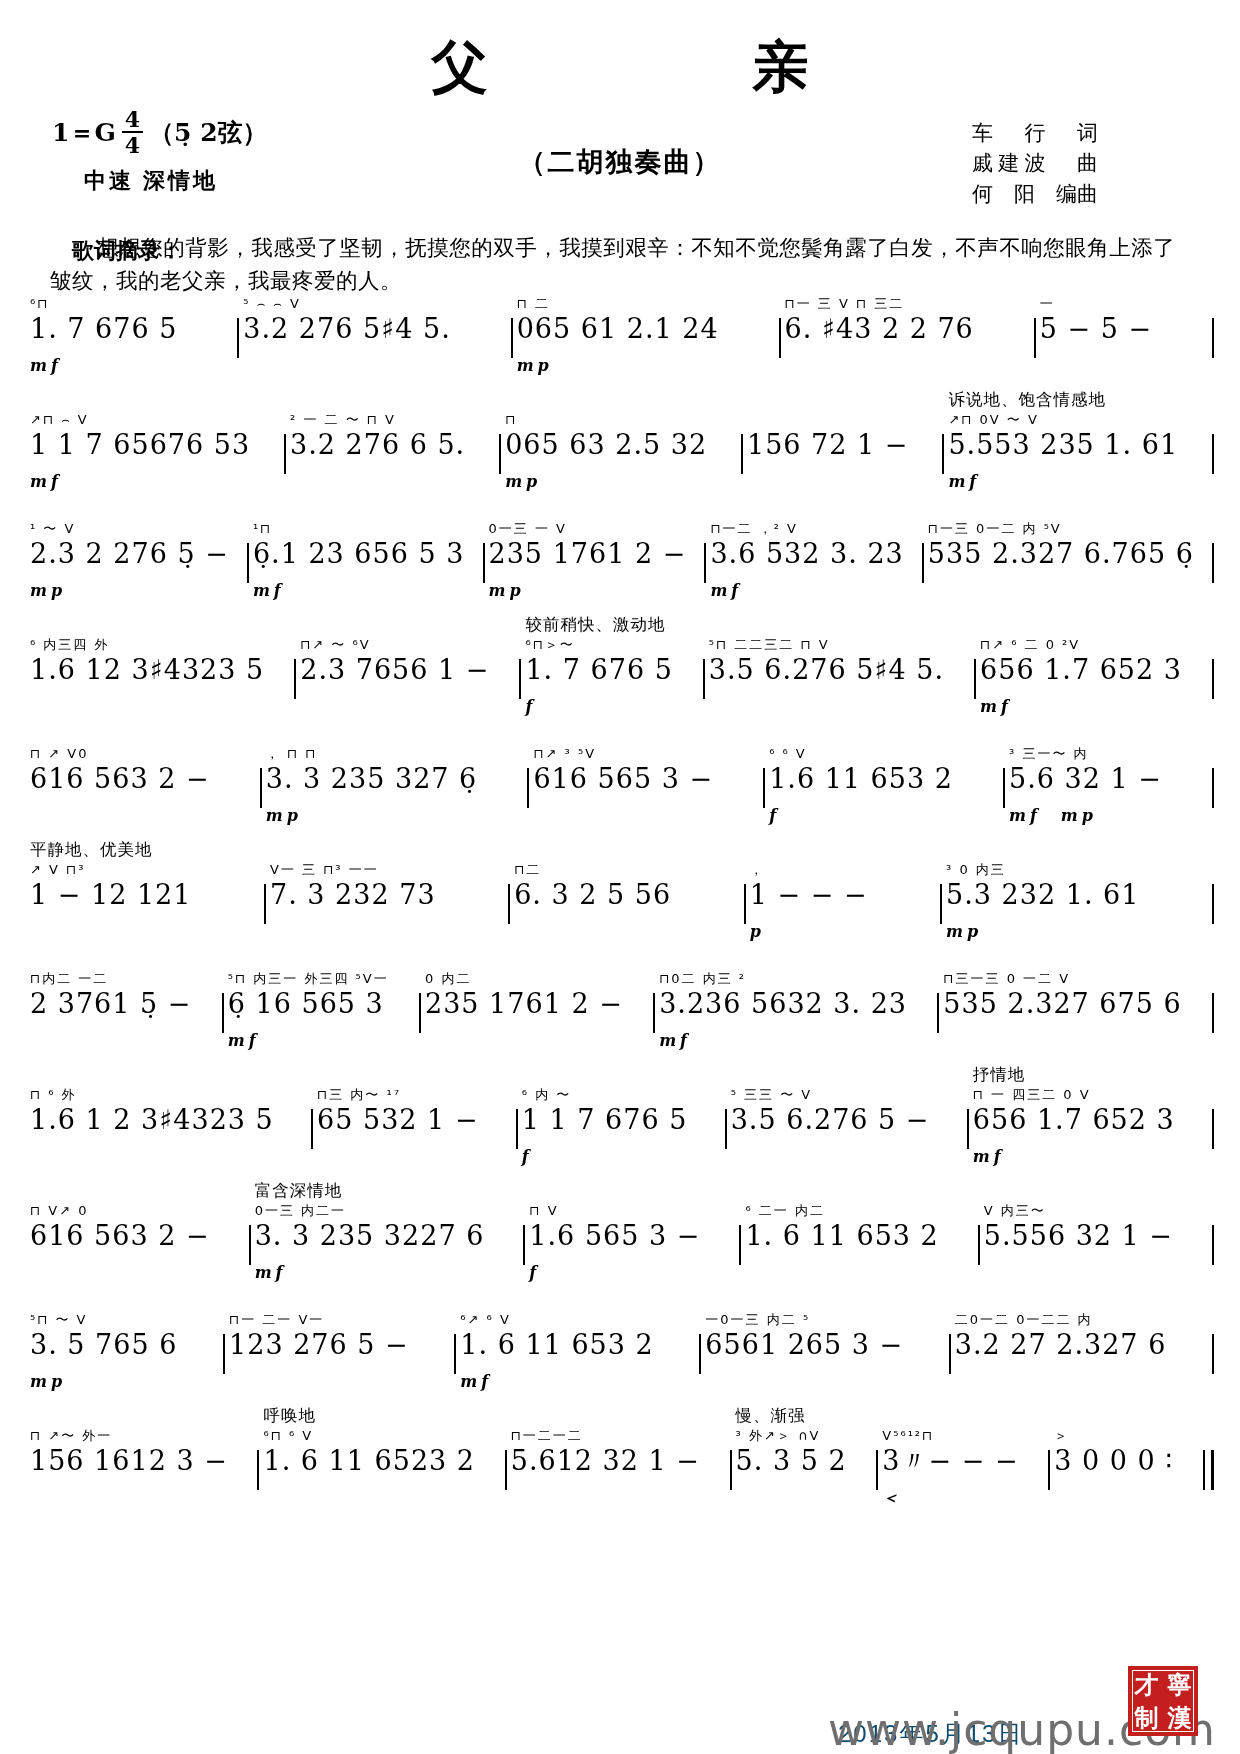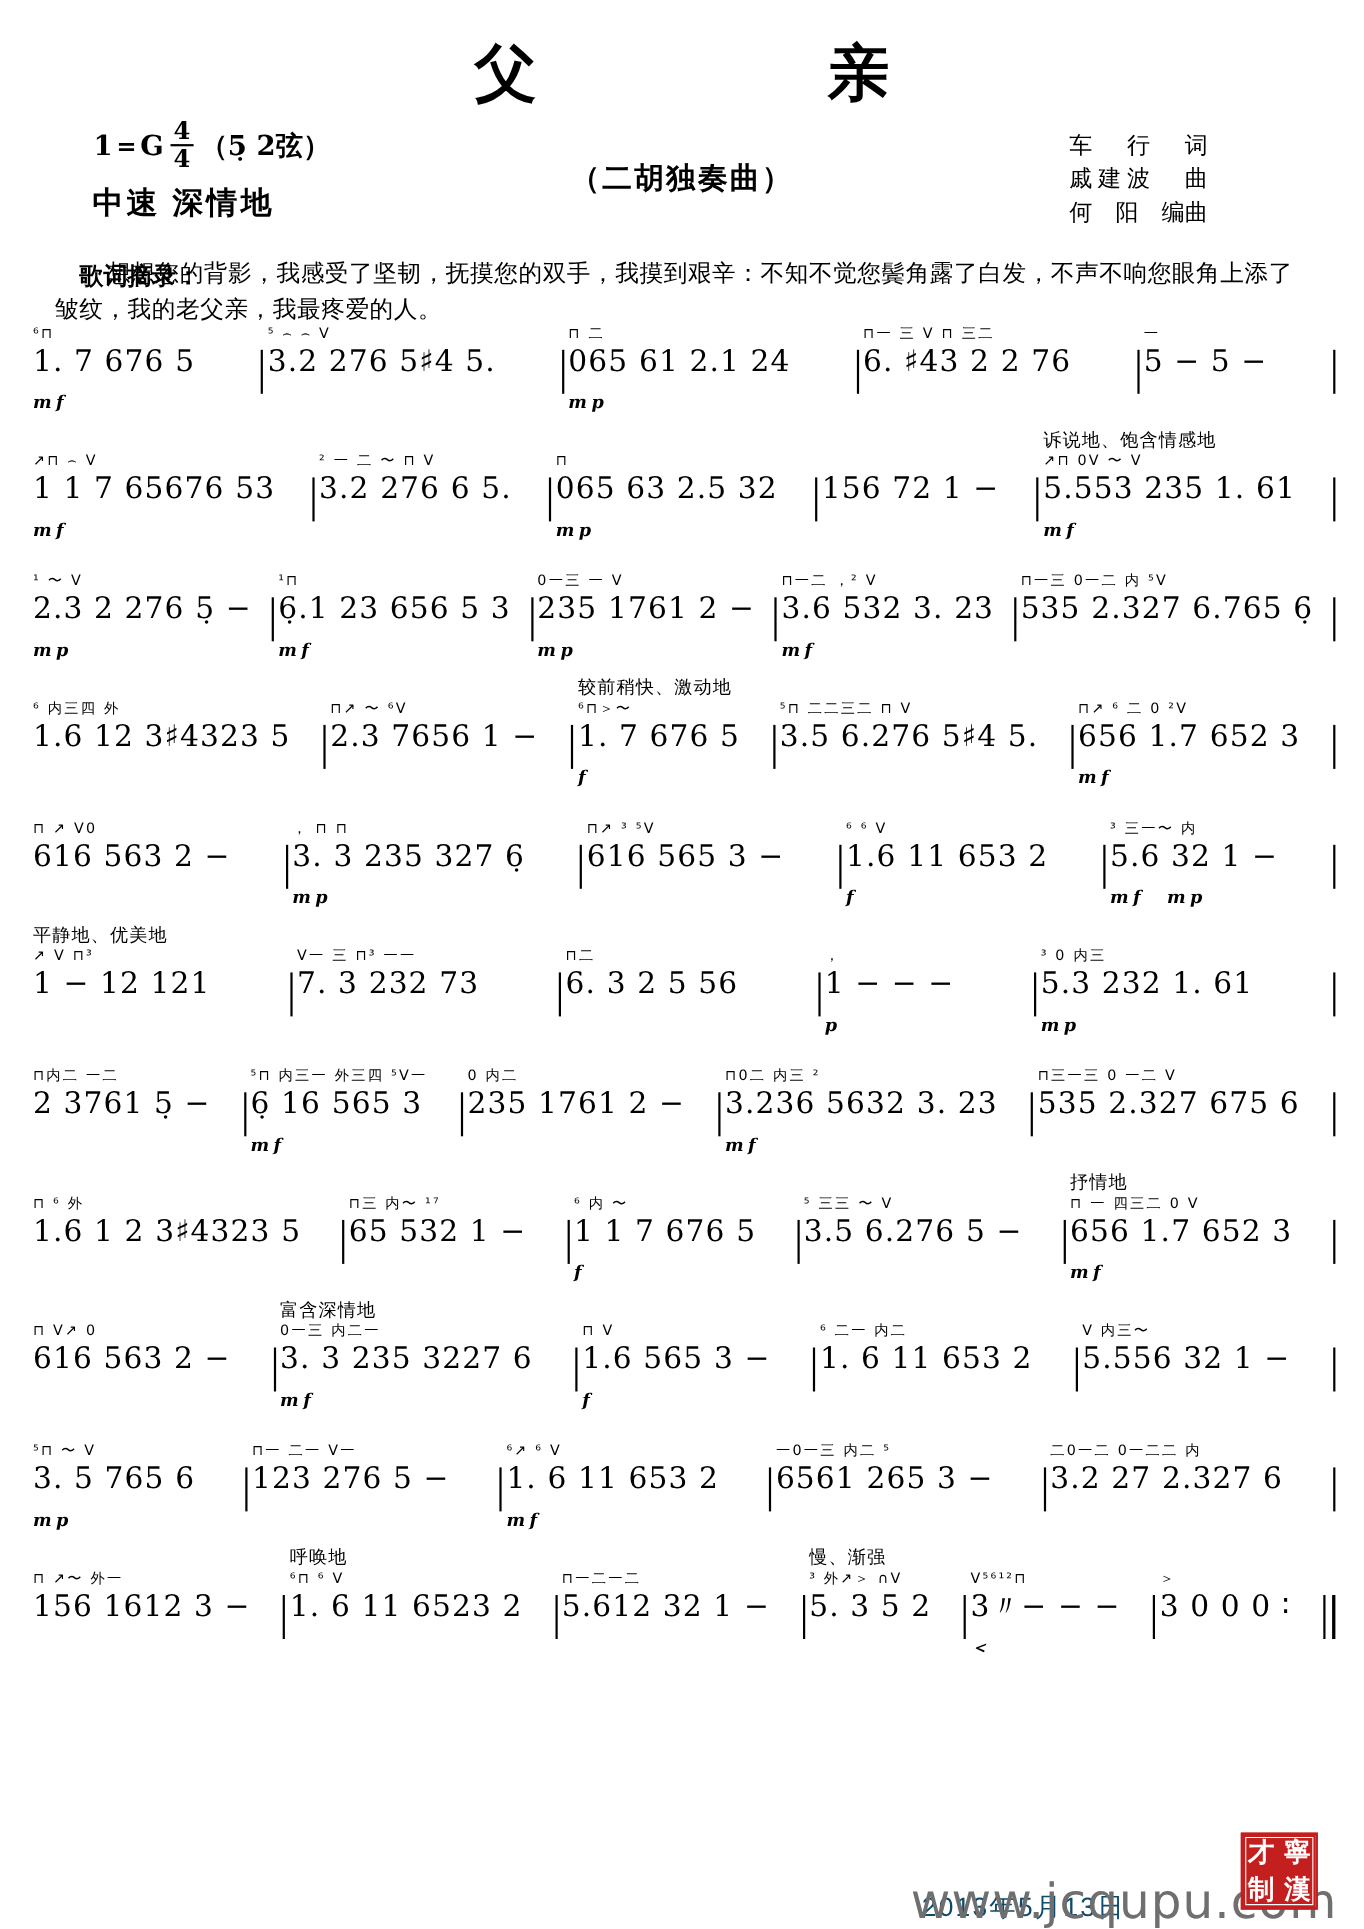--- a/index.html
+++ b/index.html
@@ -11,35 +11,35 @@
   
   .hdr{position:relative;height:238px;}
   .title-row{
     display:flex;justify-content:center;gap:265px;
     font-family:"DejaVu Serif",serif;font-weight:bold;
     font-size:56px;line-height:1.1;margin-top:18px;
   }
   .keyblock{
     position:absolute;left:30px;top:72px;
     font-family:"DejaVu Serif",serif;font-weight:bold;font-size:25px;
-    display:flex;align-items:center;gap:6px;margin-left:33px;
+    display:flex;align-items:center;gap:6px;
   }
   .frac{display:inline-flex;flex-direction:column;align-items:center;line-height:1;font-size:22px;}
   .frac .num{border-bottom:2px solid #000;padding:0 3px 1px 3px;}
   .frac .den{padding-top:1px;}
   .subtitle{
     position:absolute;left:0;right:0;top:108px;text-align:center;
     font-size:27px;font-weight:bold;letter-spacing:2px;
   }
   .credits{
     position:absolute;right:120px;top:82px;text-align:justify;
     font-size:21px;line-height:1.45;
   }
   .credits div{text-align-last:justify;min-width:110px;}
-  .tempo{position:absolute;left:62px;top:130px;font-size:28px;font-weight:bold;letter-spacing:3px;}
+  .tempo{position:absolute;left:62px;top:130px;font-size:22px;font-weight:bold;letter-spacing:3px;}
   .lyrlabel{position:absolute;left:50px;top:168px;font-size:22px;font-weight:bold;margin-top:32px;}
   .lyrics{
     position:absolute;left:28px;right:24px;top:196px;
     font-size:21.5px;line-height:1.55;text-indent:2.2em;letter-spacing:0.5px;
   }
   
   .score{margin-top:6px;}
   .system{
     display:flex;align-items:flex-end;justify-content:space-between;
     margin:0 4px 13px 4px;min-height:96px;

